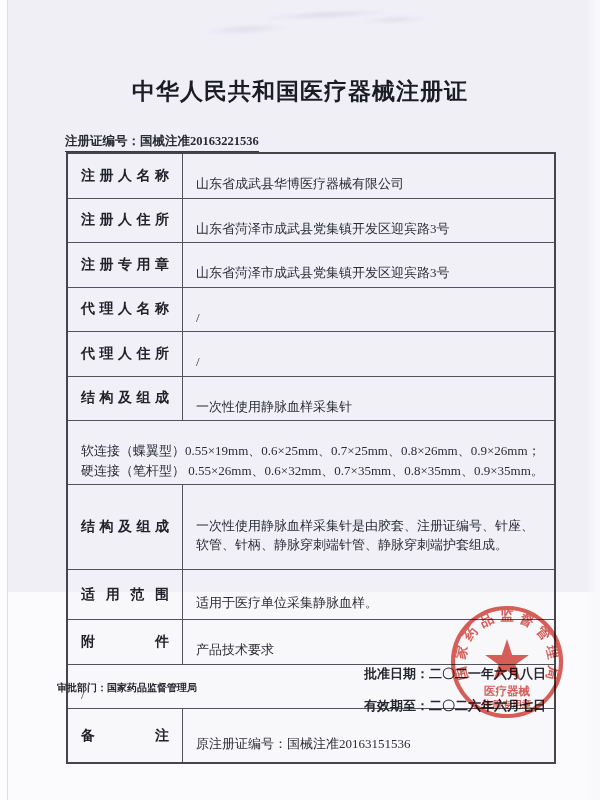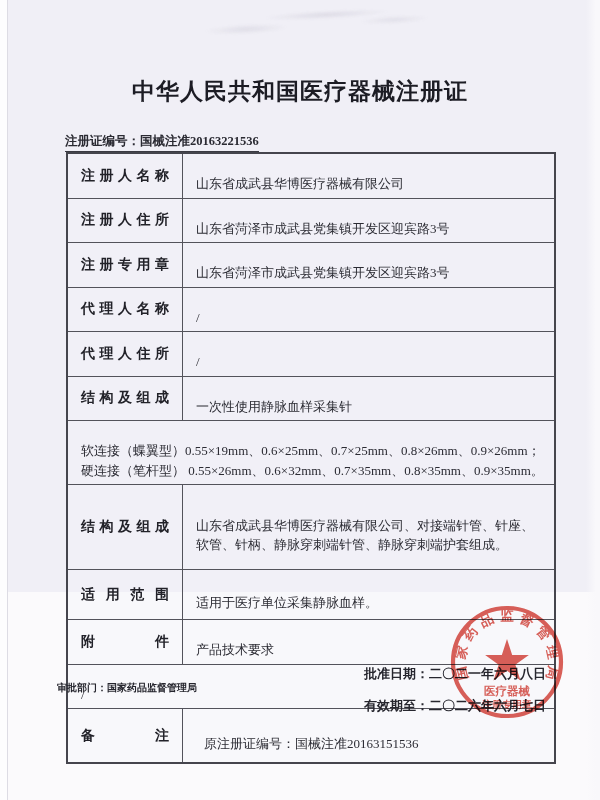--- a/index.html
+++ b/index.html
@@ -17,21 +17,21 @@
       radial-gradient(ellipse 90px 6px at 60% 30%,rgba(120,115,140,.16),transparent 70%),
       radial-gradient(ellipse 50px 6px at 85% 55%,rgba(120,115,140,.12),transparent 70%);
     filter:blur(1px);transform:rotate(-3deg);}
   .title{position:absolute;left:0;top:76px;width:100%;text-align:center;
     font-size:23px;font-weight:bold;letter-spacing:1px;color:#1c1c24;}
   .certno{position:absolute;left:65px;top:133px;font-size:12.5px;font-weight:bold;
     border-bottom:1.2px solid #3a3a42;padding-bottom:1px;color:#2a2a32;}
   .tbl{position:absolute;left:66px;top:152px;width:490px;border:2px solid #45454d;
     box-sizing:border-box;background:rgba(244,243,249,.35);}
   .row{display:flex;border-bottom:1.5px solid #53535b;box-sizing:border-box;}
-  .row:last-child{border-bottom:none;gap:8px;}
+  .row:last-child{border-bottom:none;}
   .lbl{width:115px;flex:0 0 115px;border-right:1.5px solid #53535b;box-sizing:border-box;
     display:flex;flex-direction:column;justify-content:center;}
   .lbl > div{font-size:14px;font-weight:bold;padding:0 13px;
     text-align:justify;text-align-last:justify;text-justify:inter-character;color:#222229;}
   .val{flex:1;display:flex;align-items:center;box-sizing:border-box;
     padding:20px 8px 4px 13px;font-size:13px;line-height:1.5;color:#2b2b33;}
   .h1{min-height:31px}.h2{min-height:33px}.h3{min-height:32px}.h4{min-height:34px}
   .h5{min-height:31px}.h6{min-height:35px}.h7{min-height:62px}.h8{min-height:85px}
   .h9{min-height:50px}.h10{min-height:37px}.h11{min-height:30px}.h12{min-height:53px}
   .dept{position:absolute;left:57px;top:681px;font-size:10px;font-weight:bold;}
@@ -88,21 +88,21 @@
         </div>
       <div class="val">一次性使用静脉血样采集针</div>
     </div>
     <div class="row h7">
       <div class="val">软连接（蝶翼型）0.55×19mm、0.6×25mm、0.7×25mm、0.8×26mm、0.9×26mm；硬连接（笔杆型） 0.55×26mm、0.6×32mm、0.7×35mm、0.8×35mm、0.9×35mm。</div>
     </div>
     <div class="row h8">
       <div class="lbl">
           <div>结构及组成</div>
         </div>
-      <div class="val">山东省成武县华博医疗器械有限公司、对接端针管、针座、软管、针柄、静脉穿刺端针管、静脉穿刺端护套组成。</div>
+      <div class="val">一次性使用静脉血样采集针是由胶套、注册证编号、针座、软管、针柄、静脉穿刺端针管、静脉穿刺端护套组成。</div>
     </div>
     <div class="row h9">
       <div class="lbl">
           <div>适用范围</div>
         </div>
       <div class="val">适用于医疗单位采集静脉血样。</div>
     </div>
     <div class="row h10">
       <div class="lbl">
           <div>附件</div>

